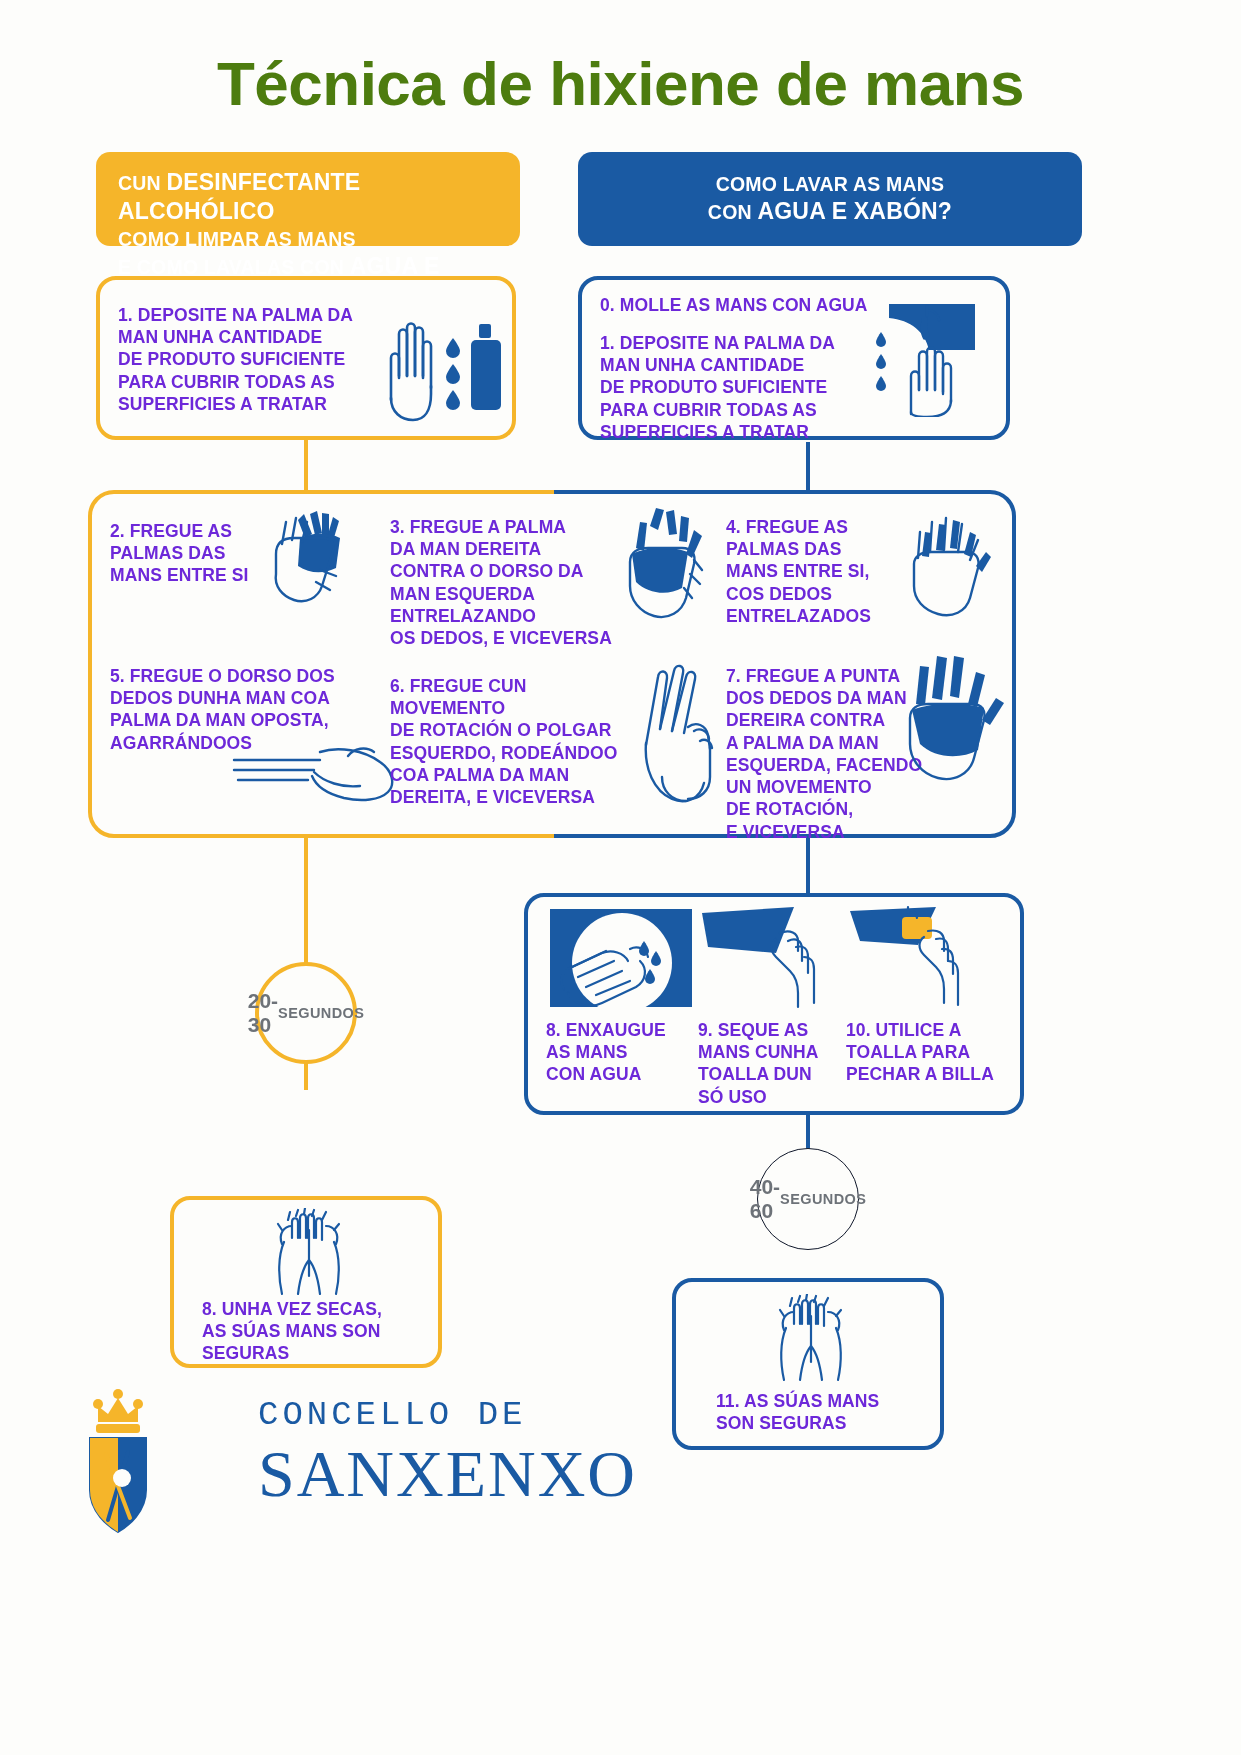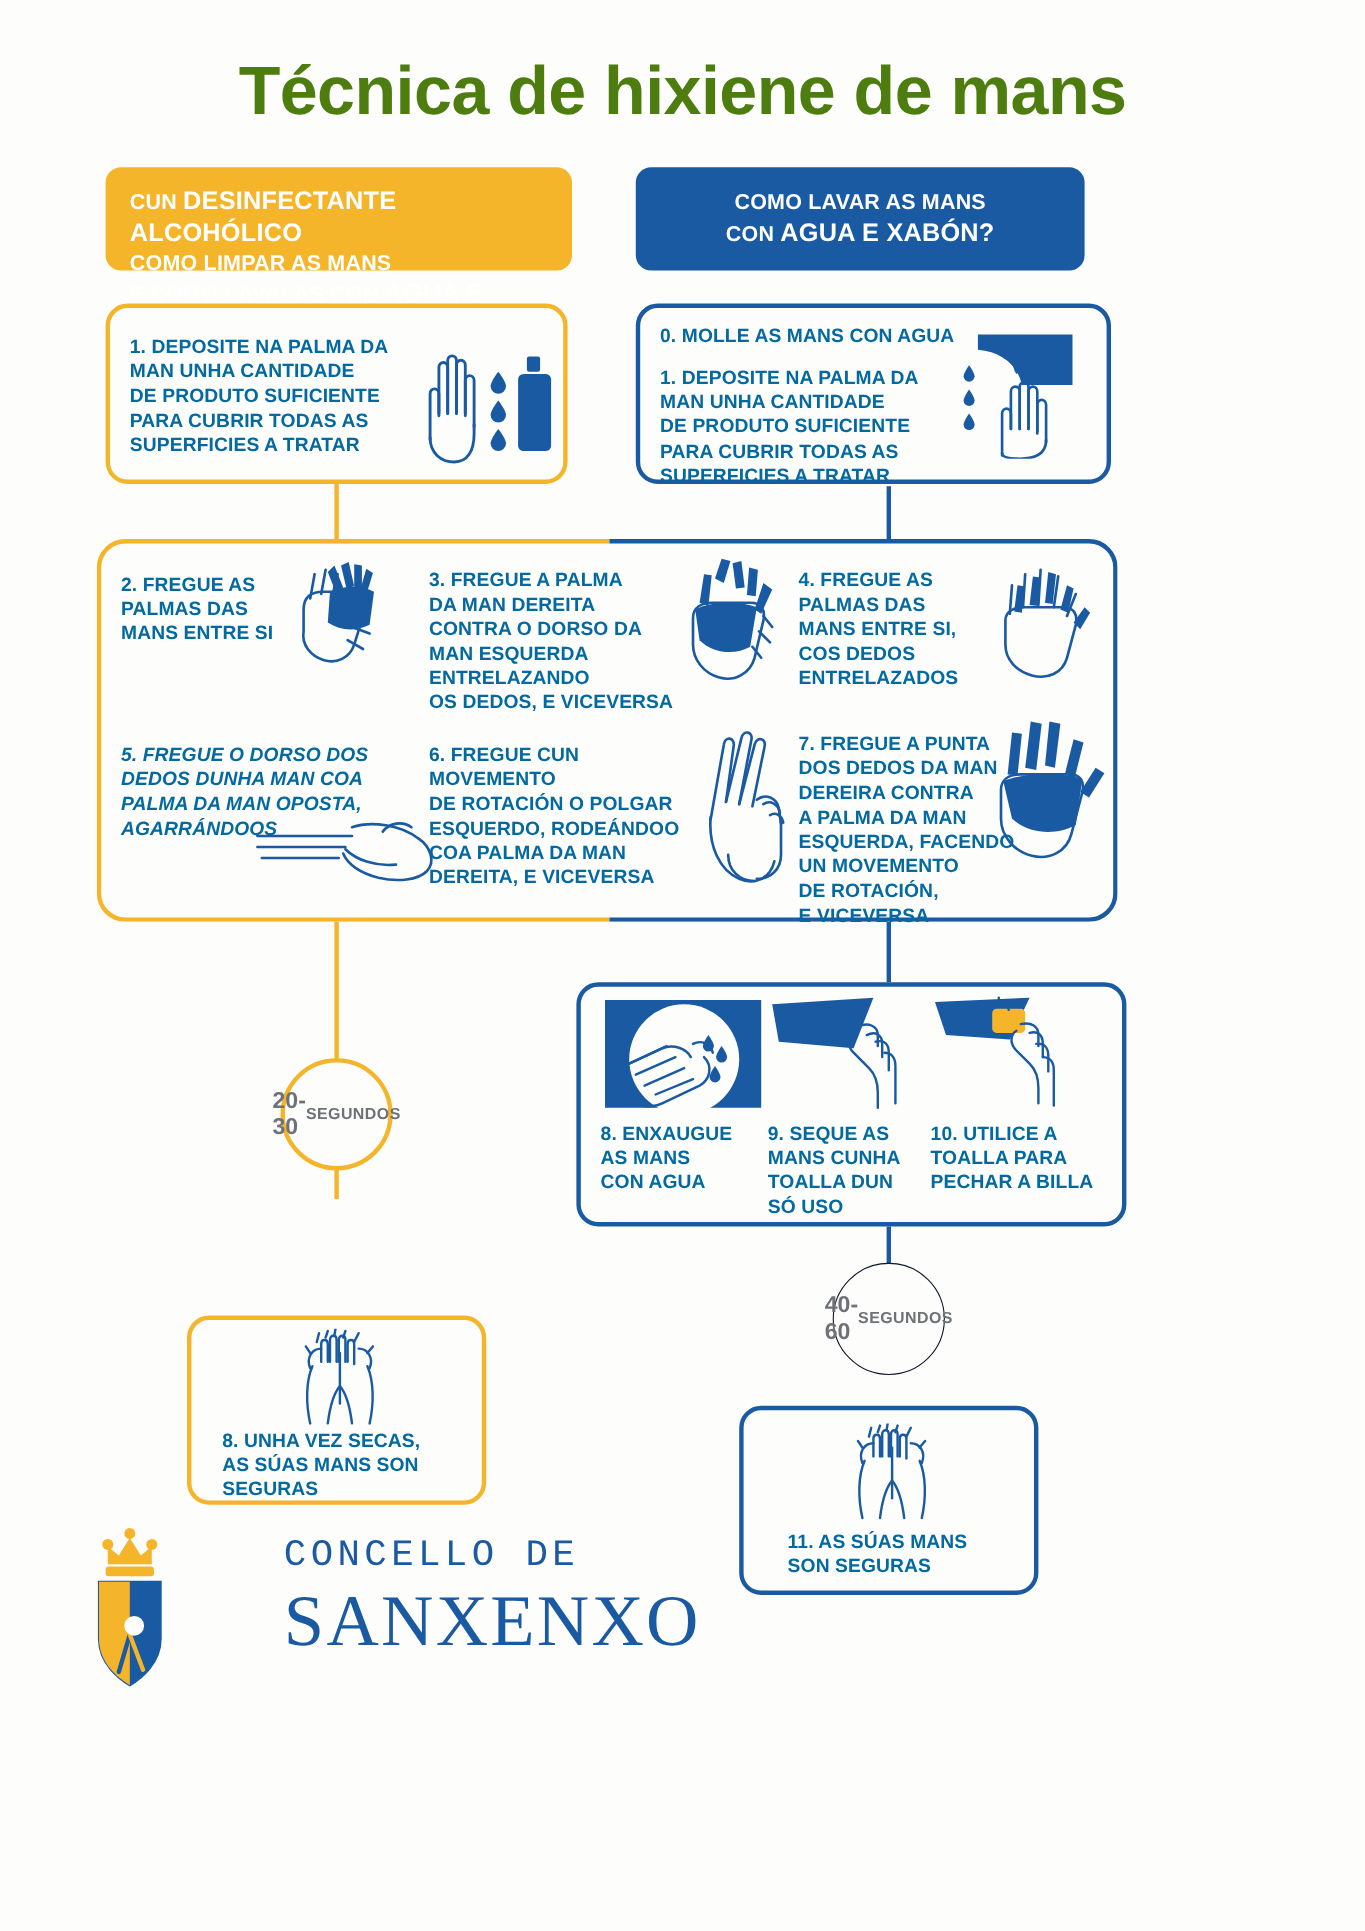--- a/index.html
+++ b/index.html
@@ -29,35 +29,35 @@
     border-radius: 14px;
     color: #fff;
     padding: 16px 22px;
     line-height: 1.28;
     font-size: 19.5px;
     font-weight: bold;
     letter-spacing: 0.2px;
   }
   .banner .big { font-size: 23px; font-weight: bold; }
   .banner-left  { left: 96px;  top: 152px; width: 424px; height: 94px; background: #f5b52a; }
-  .banner-right { left: 578px; top: 152px; width: 408px; height: 94px; background: #1a5aa3;
+  .banner-right { left: 578px; top: 152px; width: 504px; height: 94px; background: #1a5aa3;
                   text-align: left; display: flex; flex-direction: column;
                   align-items: center; justify-content: center; }
 
   
   .card {
     position: absolute;
     border-radius: 20px;
     background: #fdfdfb;
   }
   .card-y { border: 4px solid #f5b52a; }
   .card-b { border: 4px solid #1a5aa3; padding-left: 36px; }
 
   .steptext {
-    color: #0369a1;
+    color: #6d28d9;
     font-weight: bold;
     font-size: 17.5px;
     line-height: 1.27;
     letter-spacing: 0.1px;
     white-space: pre-line;
   }
 
   
   .conn { position: absolute; }
   .conn-y { background: #f5b52a; }
@@ -243,21 +243,21 @@
       </g>
       <g fill="#1a5aa3">
         <path d="M22 52 l3 -24 6 1 -2 24z"></path>
         <path d="M36 46 l3 -26 7 1 -2 26z"></path>
         <path d="M50 44 l3 -28 7 2 -3 27z"></path>
         <path d="M64 50 l6 -22 6 3 -5 22z"></path>
         <path d="M76 62 l10 -14 5 5 -9 15z"></path>
       </g>
     </svg>
 
-    <div class="steptext" style="position:absolute; left:22px; top:185px; width:260px;font-style:italic;">5. FREGUE O DORSO DOS
+    <div class="steptext" style="position:absolute; left:22px; top:175px; width:260px;">5. FREGUE O DORSO DOS
 DEDOS DUNHA MAN  COA
 PALMA DA MAN OPOSTA,
 AGARRÁNDOOS</div>
     <svg width="180" height="70" style="position:absolute; left:140px; top:252px;" viewBox="0 0 180 70">
       <g fill="none" stroke="#1a5aa3" stroke-width="2.4" stroke-linecap="round" stroke-linejoin="round">
         <path d="M6 18 h86 M6 28 h80 M10 38 h70"></path>
         <path d="M92 10 c18 -6 44 -2 60 10 12 8 16 22 8 30 -8 8 -26 10 -44 6 -16 -4 -28 -12 -32 -22"></path>
         <path d="M120 14 c6 -8 18 -10 26 -4"></path>
         <path d="M86 30 c10 10 28 16 46 14"></path>
       </g>

